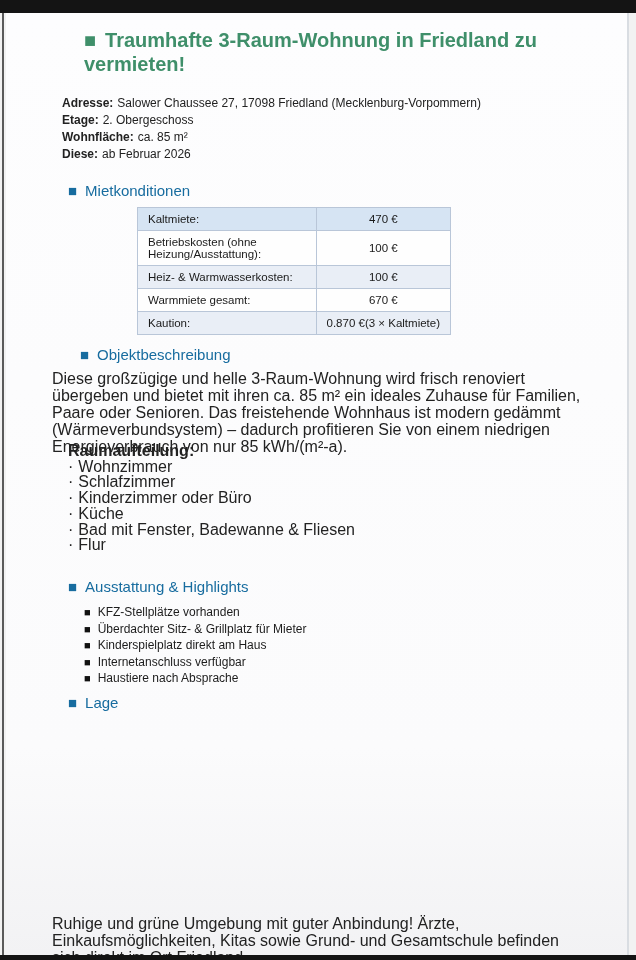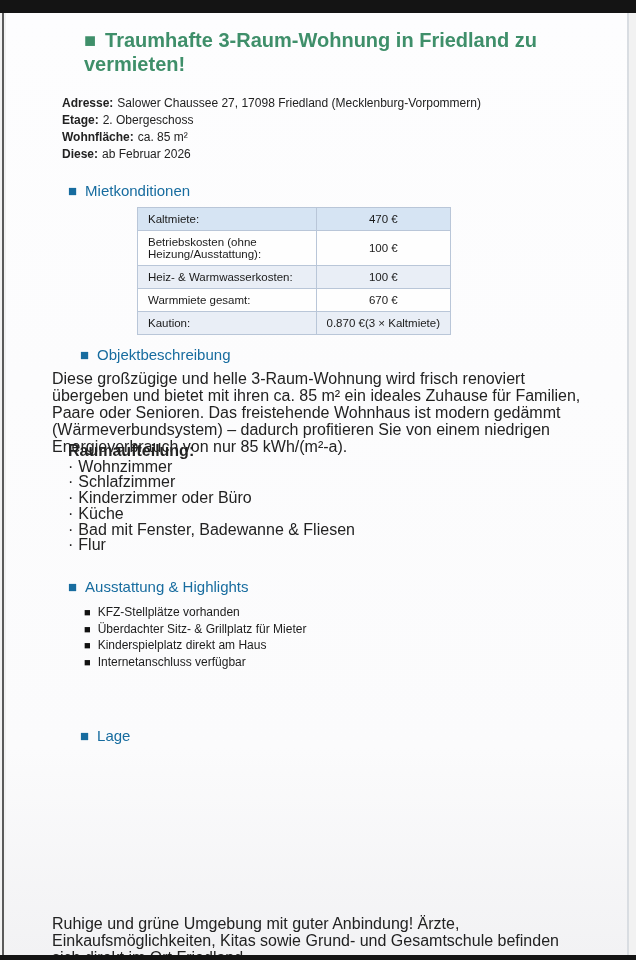--- a/index.html
+++ b/index.html
@@ -43,21 +43,21 @@
     font-size:12px; line-height:17px; color:#222; }
   .details .b { font-weight:bold; margin-right:4px; }
   .sec {
     position:absolute; left:62px;
     font-size:15px; font-weight:normal; color:#176c9f; line-height:18px;
   }
   .sec .marker { font-size:15px; margin-right:8px; color:#176c9f; }
   .sec-miet { top:169px; }
   .sec-objekt { top:333px;margin-left:12px; }
   .sec-ausstattung { top:565px; }
-  .sec-lage { top:714px;margin-left:12px; }
+  .sec-lage { top:681px; }
 
   table.rent {
     position:absolute; top:194px; left:131px;
     width:314px; border-collapse:collapse;
     font-size:11.5px; color:#1a1a1a;
     border:1px solid #b9c6d8;
   }
   table.rent td {
     border:1px solid #b9c6d8;
     padding:5px 10px 5px 10px;
@@ -144,20 +144,21 @@
     <div class="room-line"><span class="dot">·</span><span>Flur</span></div>
   </div>
 
   <h2 class="sec sec-ausstattung"><span class="marker">■</span><span>Ausstattung &amp; Highlights</span></h2>
 
   <div class="features">
     <div class="feat-item"><span class="feat-bullet">■</span><span>KFZ-Stellplätze vorhanden</span></div>
     <div class="feat-item"><span class="feat-bullet">■</span><span>Überdachter Sitz- &amp; Grillplatz für Mieter</span></div>
     <div class="feat-item"><span class="feat-bullet">■</span><span>Kinderspielplatz direkt am Haus</span></div>
     <div class="feat-item"><span class="feat-bullet">■</span><span>Internetanschluss verfügbar</span></div>
+    <div class="feat-item"><span class="feat-bullet">■</span><span>Haustiere nach Absprache</span></div>
   </div>
 
   <h2 class="sec sec-lage"><span class="marker">■</span><span>Lage</span></h2>
 
   <p class="para para-lage">Ruhige und grüne Umgebung mit guter Anbindung! Ärzte, Einkaufsmöglichkeiten, Kitas sowie Grund- und Gesamtschule befinden sich direkt im Ort Friedland.</p>
 
 </div>
 
 <div class="bottom-bar"></div>
 

